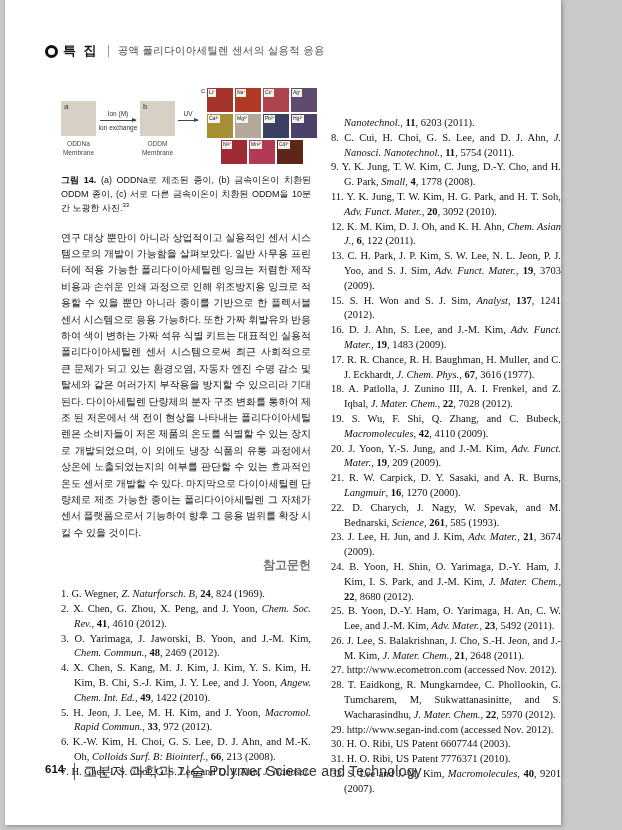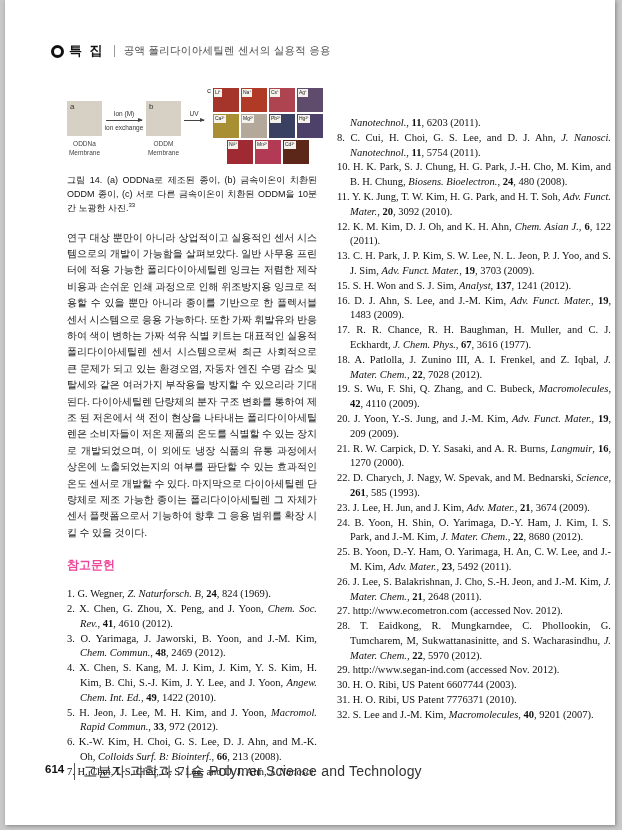--- a/index.html
+++ b/index.html
@@ -1,17 +1,17 @@
 <!DOCTYPE html>
 <html><head>
 <meta charset="utf-8">
 <style>
   html,body{margin:0;padding:0;}
   body{width:622px;height:830px;background:#c9c9c9;font-family:"Liberation Serif",serif;position:relative;}
-  .page{position:absolute;left:5px;top:0;width:604px;height:825px;background:#ffffff;overflow:hidden;box-shadow:1px 1px 4px rgba(0,0,0,.35);padding-left:6px;}
+  .page{position:absolute;left:5px;top:0;width:556px;height:825px;background:#ffffff;overflow:hidden;box-shadow:1px 1px 4px rgba(0,0,0,.35);}
 
   
   .header{display:flex;align-items:center;margin:42px 0 0 40px;font-family:"Liberation Sans",sans-serif;}
   .bullet{width:7px;height:7px;border:3px solid #111;border-radius:50%;display:inline-block;}
   .header-title{font-weight:bold;font-size:13px;color:#111;letter-spacing:2px;margin-left:5px;}
   .header-sep{width:1px;height:12px;background:#9a9a9a;margin:0 9px;}
   .header-sub{font-size:10.5px;color:#4a4a4a;letter-spacing:0.3px;}
 
   
   .columns{display:flex;margin:28px 0 0 56px;gap:20px;}
@@ -32,26 +32,26 @@
   .arrow-narrow .arrow-line{width:20px;}
   .cgrid-wrap{display:flex;align-items:flex-start;}
   .c-letter{font-size:8px;color:#333;font-family:"Liberation Sans",sans-serif;margin-right:2px;margin-top:-2px;}
   .cgrid{display:flex;flex-direction:column;gap:2px;}
   .swatch-row{display:flex;gap:2px;}
   .swatch-row:last-child{justify-content:center;}
   .swatch{width:26px;height:24px;position:relative;}
   .swatch-label{position:absolute;top:1px;left:1px;background:#f4f2ec;color:#222;font-size:5px;line-height:1.5;padding:0 1px;font-family:"Liberation Sans",sans-serif;}
 
   .fig-caption{margin-top:10px;font-size:9px;line-height:1.5;color:#111;font-family:"Liberation Sans",sans-serif;text-align:justify;}
-  .fig-caption b{font-weight:normal;}
+  .fig-caption b{font-weight:bold;}
   .fig-caption sup{font-size:6px;}
 
   .body-text{margin:14px 0 0 0;font-size:10px;line-height:16.4px;text-align:justify;color:#141414;}
 
-  .refs-heading{margin:16px 0 13px 0;text-align:left;font-size:12px;font-weight:bold;color:#ec4899;font-family:"Liberation Sans",sans-serif;}
+  .refs-heading{margin:16px 0 13px 0;text-align:right;font-size:12px;font-weight:bold;color:#737373;font-family:"Liberation Sans",sans-serif;}
 
   .ref-item{font-size:10.5px;line-height:14.8px;color:#101010;text-align:justify;padding-left:13px;text-indent:-13px;}
   .cont{text-indent:0;}
   .ref-item i{font-style:italic;}
   .ref-item b{font-weight:bold;}
 
   
   .footer{position:absolute;left:40px;top:763px;display:flex;font-family:"Liberation Sans",sans-serif;}
   .page-num{font-size:11.5px;font-weight:bold;color:#111;}
   .footer-sep{width:1px;height:17px;background:#555;margin:0 8px 0 10px;}
@@ -169,21 +169,21 @@
           <div class="ref-item">5. H. Jeon, J. Lee, M. H. Kim, and J. Yoon, <i>Macromol. Rapid Commun.</i>, <b>33</b>, 972 (2012).</div>
           <div class="ref-item">6. K.-W. Kim, H. Choi, G. S. Lee, D. J. Ahn, and M.-K. Oh, <i>Colloids Surf. B: Biointerf.</i>, <b>66</b>, 213 (2008).</div>
           <div class="ref-item">7. H. Choi, I. S. Choi, G. S. Lee, and D. J. Ahn, <i>J. Nanosci.</i></div>
         </div>
     </div>
 
     <div class="col-right">
       <div class="ref-item cont"><i>Nanotechnol.</i>, <b>11</b>, 6203 (2011).</div>
       <div class="refs">
           <div class="ref-item">8. C. Cui, H. Choi, G. S. Lee, and D. J. Ahn, <i>J. Nanosci. Nanotechnol.</i>, <b>11</b>, 5754 (2011).</div>
-          <div class="ref-item">10. H. K. Park, S. J. Chung, H. G. Park, J.-H. Cho, M. Kim, and B. H. Chung, <i>Biosens. Bioelectron.</i>, <b>24</b>, 480 (2008).</div>
+          <div class="ref-item">9. Y. K. Jung, T. W. Kim, C. Jung, D.-Y. Cho, and H. G. Park, <i>Small</i>, <b>4</b>, 1778 (2008).</div>
           <div class="ref-item">11. Y. K. Jung, T. W. Kim, H. G. Park, and H. T. Soh, <i>Adv. Funct. Mater.</i>, <b>20</b>, 3092 (2010).</div>
           <div class="ref-item">12. K. M. Kim, D. J. Oh, and K. H. Ahn, <i>Chem. Asian J.</i>, <b>6</b>, 122 (2011).</div>
           <div class="ref-item">13. C. H. Park, J. P. Kim, S. W. Lee, N. L. Jeon, P. J. Yoo, and S. J. Sim, <i>Adv. Funct. Mater.</i>, <b>19</b>, 3703 (2009).</div>
           <div class="ref-item">15. S. H. Won and S. J. Sim, <i>Analyst</i>, <b>137</b>, 1241 (2012).</div>
           <div class="ref-item">16. D. J. Ahn, S. Lee, and J.-M. Kim, <i>Adv. Funct. Mater.</i>, <b>19</b>, 1483 (2009).</div>
           <div class="ref-item">17. R. R. Chance, R. H. Baughman, H. Muller, and C. J. Eckhardt, <i>J. Chem. Phys.</i>, <b>67</b>, 3616 (1977).</div>
           <div class="ref-item">18. A. Patlolla, J. Zunino III, A. I. Frenkel, and Z. Iqbal, <i>J. Mater. Chem.</i>, <b>22</b>, 7028 (2012).</div>
           <div class="ref-item">19. S. Wu, F. Shi, Q. Zhang, and C. Bubeck, <i>Macromolecules</i>, <b>42</b>, 4110 (2009).</div>
           <div class="ref-item">20. J. Yoon, Y.-S. Jung, and J.-M. Kim, <i>Adv. Funct. Mater.</i>, <b>19</b>, 209 (2009).</div>
           <div class="ref-item">21. R. W. Carpick, D. Y. Sasaki, and A. R. Burns, <i>Langmuir</i>, <b>16</b>, 1270 (2000).</div>

